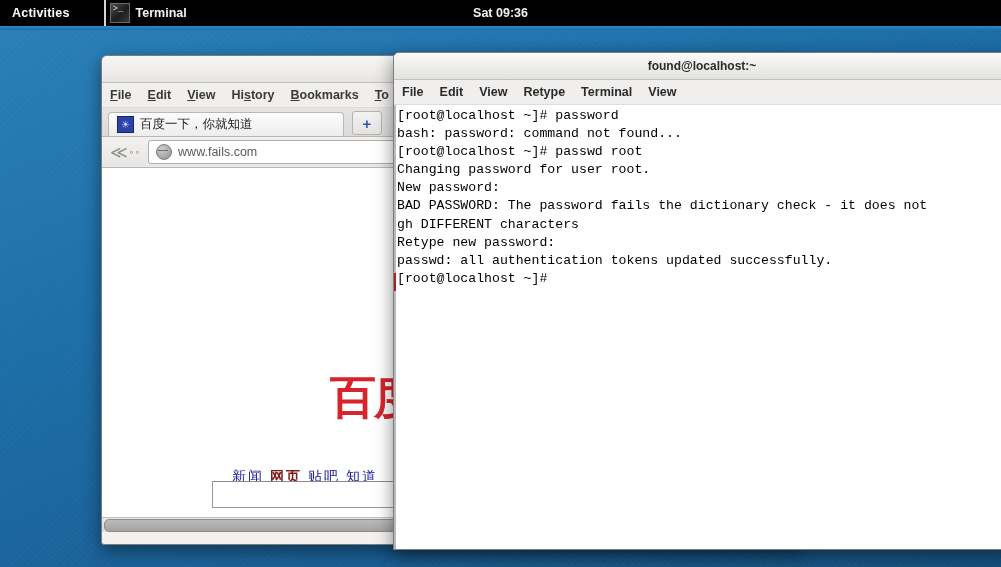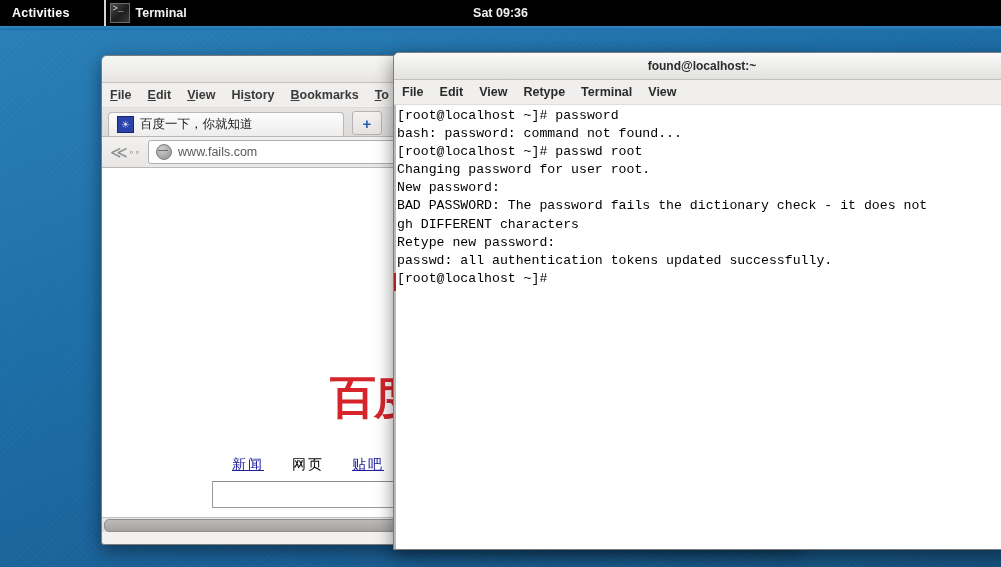--- a/index.html
+++ b/index.html
@@ -267,34 +267,34 @@
   .logo-latin {
     font-size: 30px;
     font-weight: bold;
     color: #2b2b2b;
     margin-left: 4px;
     line-height: 30px;
   }
   #baidu-nav {
     position: absolute;
     left: 130px;
-    top: 288px;
-    display: flex;
-    gap: 28px;
+    top: 300px;
+    display: flex;
+    gap: 6px;
     font-size: 14px;
     font-family: "Liberation Sans", sans-serif;
   }
   .nav-link {
     color: #2020a0;
     text-decoration: underline;
     letter-spacing: 2px;
   }
   .nav-link.active {
-    color: #000000;
-    font-weight: normal;
+    color: #7f1d1d;
+    font-weight: bold;
     text-decoration: none;
   }
   #baidu-searchbox {
     position: absolute;
     left: 110px;
     top: 313px;
     width: 345px;
     height: 27px;
     background: #ffffff;
     border: 1px solid #9a9a9a;

